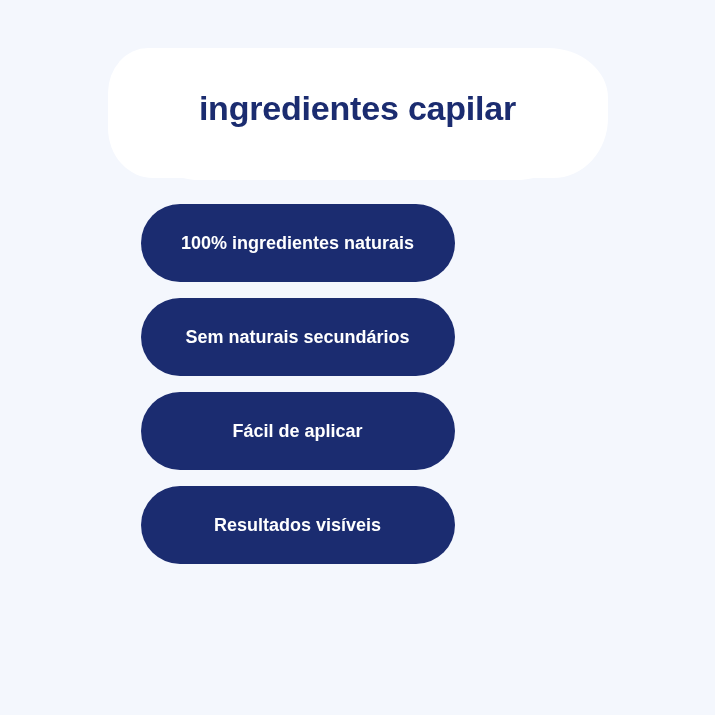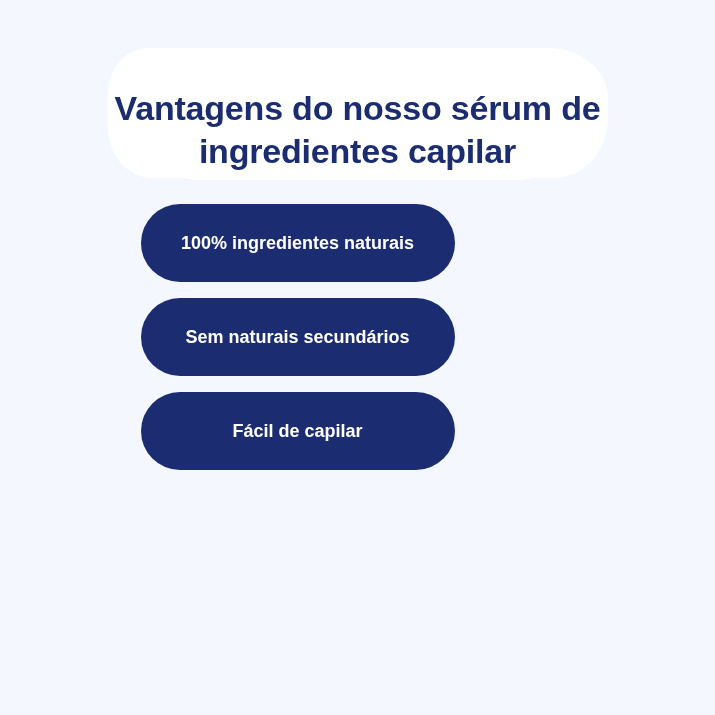--- a/index.html
+++ b/index.html
@@ -79,29 +79,31 @@
 </style>
 </head>
 <body>
 
 <div class="slide">
 
   <div class="title-blob"></div>
   <div class="title-blob b2"></div>
 
   <h1 class="title">
-    <span class="line">Vantagens do nosso sérum de</span>
     <span class="line">ingredientes capilar</span>
   </h1>
 
   <div class="pills">
     <div class="pill">
       <span>100% ingredientes naturais</span>
     </div>
     <div class="pill">
       <span>Sem naturais secundários</span>
     </div>
     <div class="pill">
-      <span>Fácil de capilar</span>
+      <span>Fácil de aplicar</span>
+    </div>
+    <div class="pill">
+      <span>Resultados visíveis</span>
     </div>
   </div>
 
 </div>
 
 </body></html>

